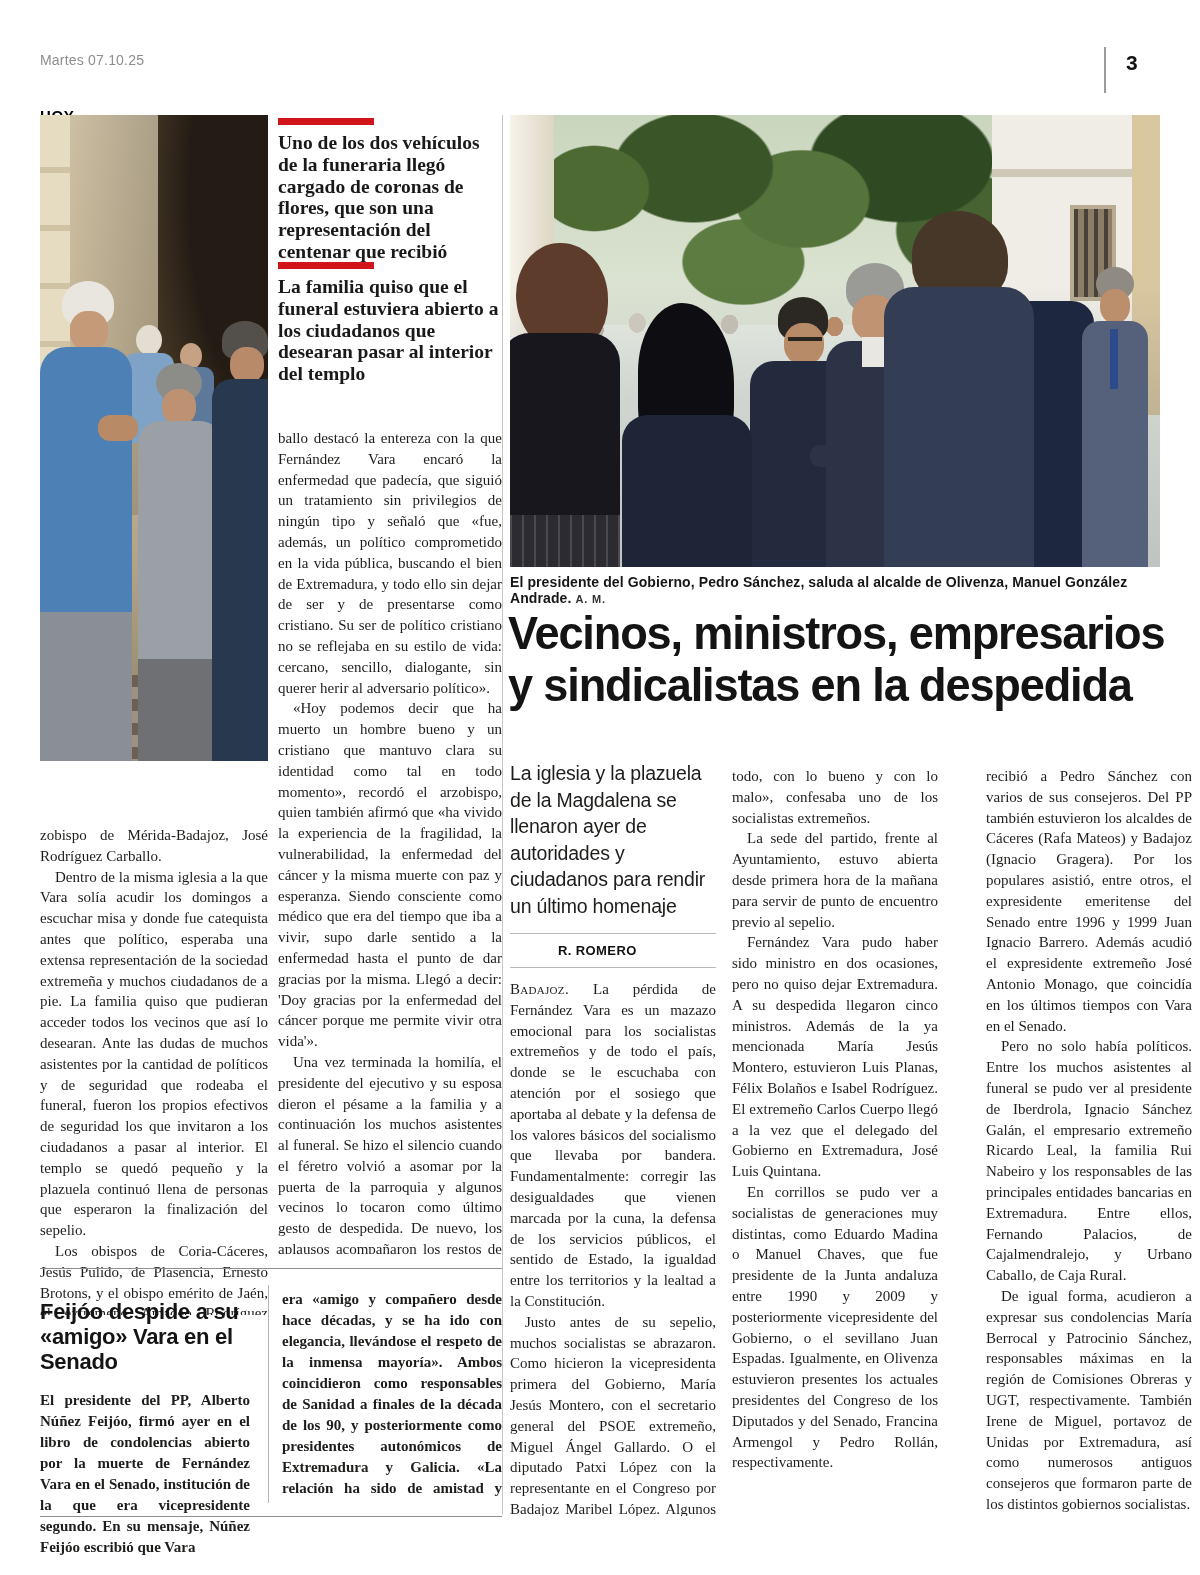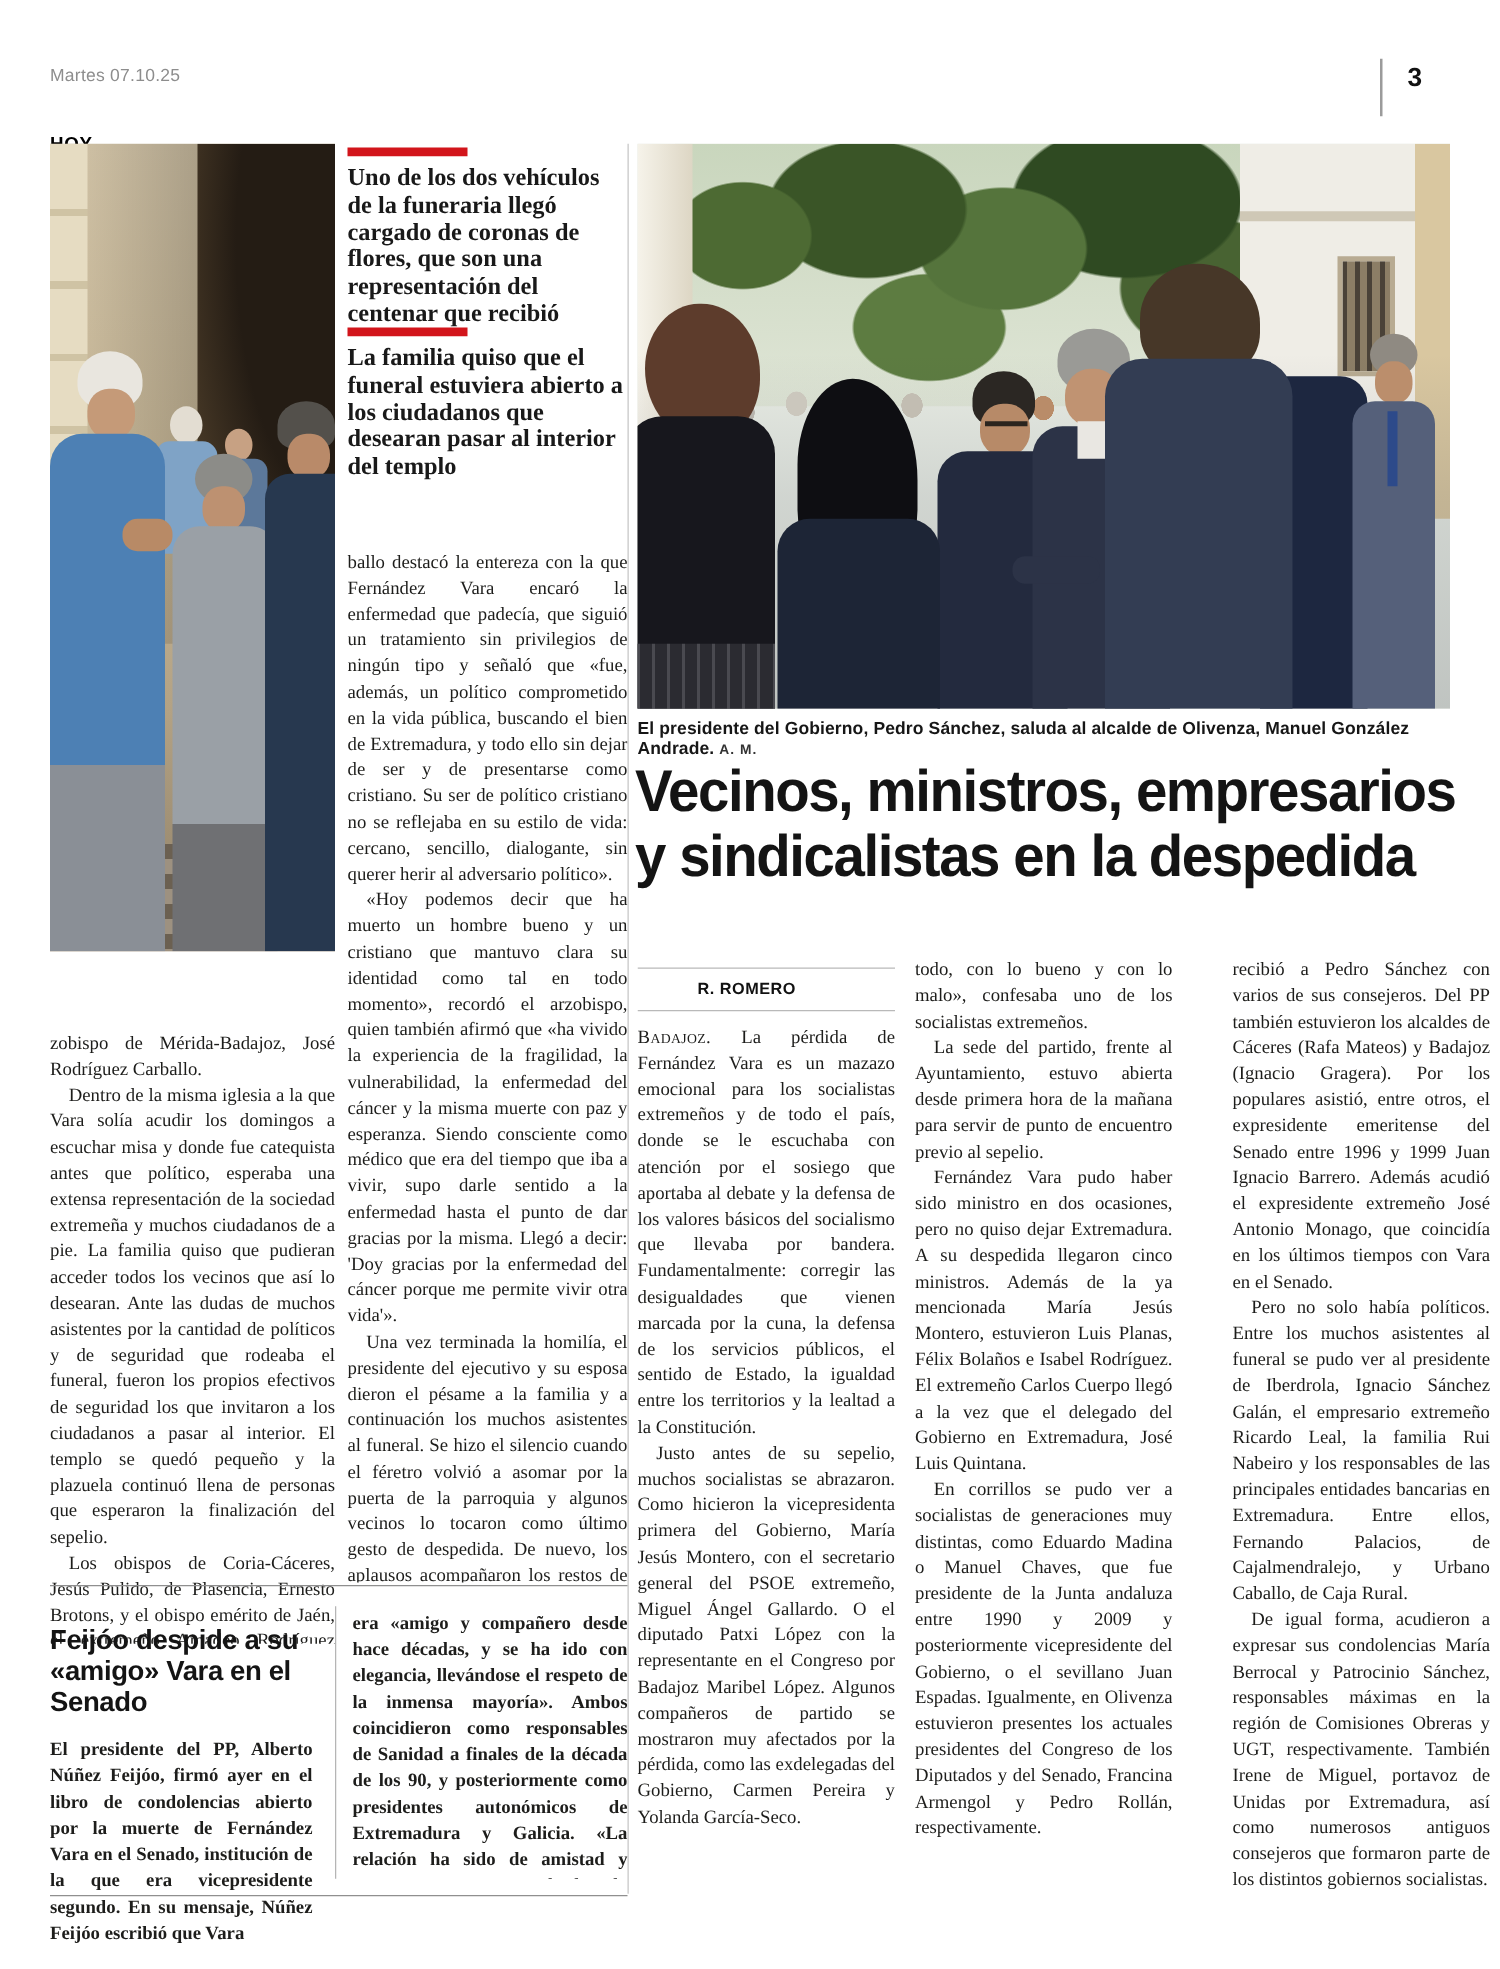--- a/index.html
+++ b/index.html
@@ -38,21 +38,21 @@
     line-height:21.8px;color:#191919;
   }
   .redbar{width:96px;height:7px;background:var(--red);}
 
   
   .left-col1-text{left:40px;top:777px;width:228px;height:490px;overflow:hidden;margin-top:48px;}
   .lq-bar1{left:278px;top:118px;}
   .lq-quote1{left:278px;top:132px;width:224px;}
   .lq-bar2{left:278px;top:262px;}
   .lq-quote2{left:278px;top:276px;width:224px;}
-  .left-col2-text{left:278px;top:440px;width:224px;height:826px;overflow:hidden;}
+  .left-col2-text{left:278px;top:428px;width:224px;height:826px;overflow:hidden;}
 
   
   .photo{overflow:hidden;}
   .photo *{position:absolute;}
   .photo-left{left:40px;top:115px;width:228px;height:646px;
     background:linear-gradient(180deg,#cdbfa3 0%,#c4b494 45%,#b3a284 70%,#8e7f66 100%);}
   .photo-main{left:510px;top:115px;width:650px;height:452px;background:#e8ece4;}
 
   
   .pl-quoin{left:0;top:0;width:30px;height:646px;background:repeating-linear-gradient(180deg,#e6dcc2 0 52px,#cfc3a4 52px 58px);}
@@ -231,20 +231,21 @@
   <span>El presidente del Gobierno, Pedro Sánchez, saluda al alcalde de Olivenza, Manuel González Andrade.</span>
   <span class="credit">A. M.</span>
 </div>
 
 <h1 class="abs headline">
   <span>Vecinos, ministros, empresarios</span>
   <span>y sindicalistas en la despedida</span>
 </h1>
 
 <div class="abs mcol mcol1">
+  <div class="lede">La iglesia y la plazuela de la Magdalena se llenaron ayer de autoridades y ciudadanos para rendir un último homenaje</div>
   <div class="byline-wrap">
     <span class="byline">R. ROMERO</span>
   </div>
   <p class="body-p body-start"><span class="dateline">Badajoz.</span> <span>La pérdida de Fernández Vara es un mazazo emocional para los socialistas extremeños y de todo el país, donde se le escuchaba con atención por el sosiego que aportaba al debate y la defensa de los valores básicos del socialismo que llevaba por bandera. Fundamentalmente: corregir las desigualdades que vienen marcada por la cuna, la defensa de los servicios públicos, el sentido de Estado, la igualdad entre los territorios y la lealtad a la Constitución.</span></p>
   <p class="body-p indent">Justo antes de su sepelio, muchos socialistas se abrazaron. Como hicieron la vicepresidenta primera del Gobierno, María Jesús Montero, con el secretario general del PSOE extremeño, Miguel Ángel Gallardo. O el diputado Patxi López con la representante en el Congreso por Badajoz Maribel López. Algunos compañeros de partido se mostraron muy afectados por la pérdida, como las exdelegadas del Gobierno, Carmen Pereira y Yolanda García-Seco.</p>
 
 </div>
 
 <div class="abs mcol mcol2">
   <div class="pad">

